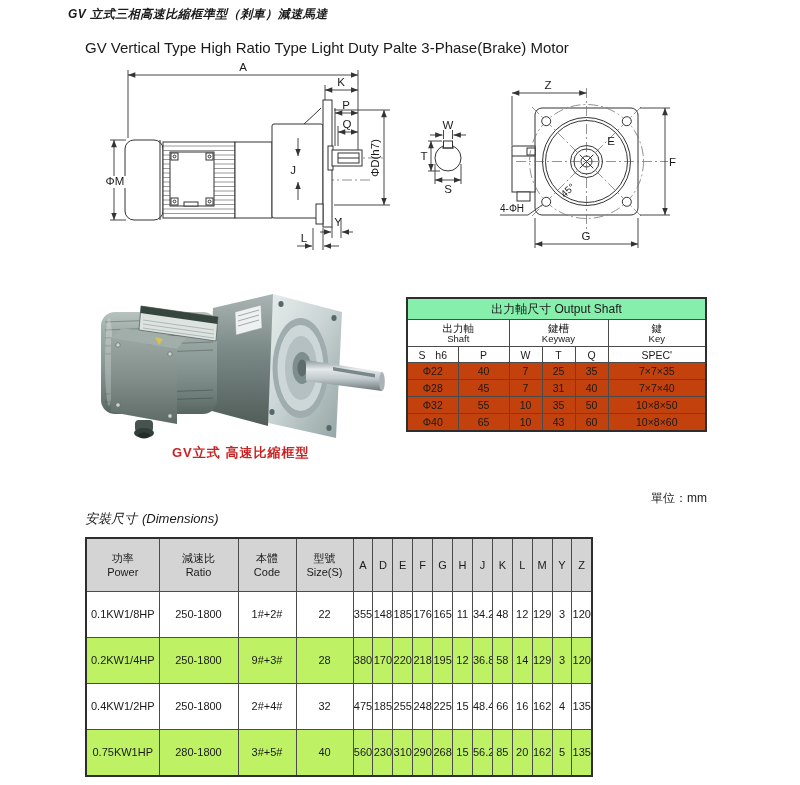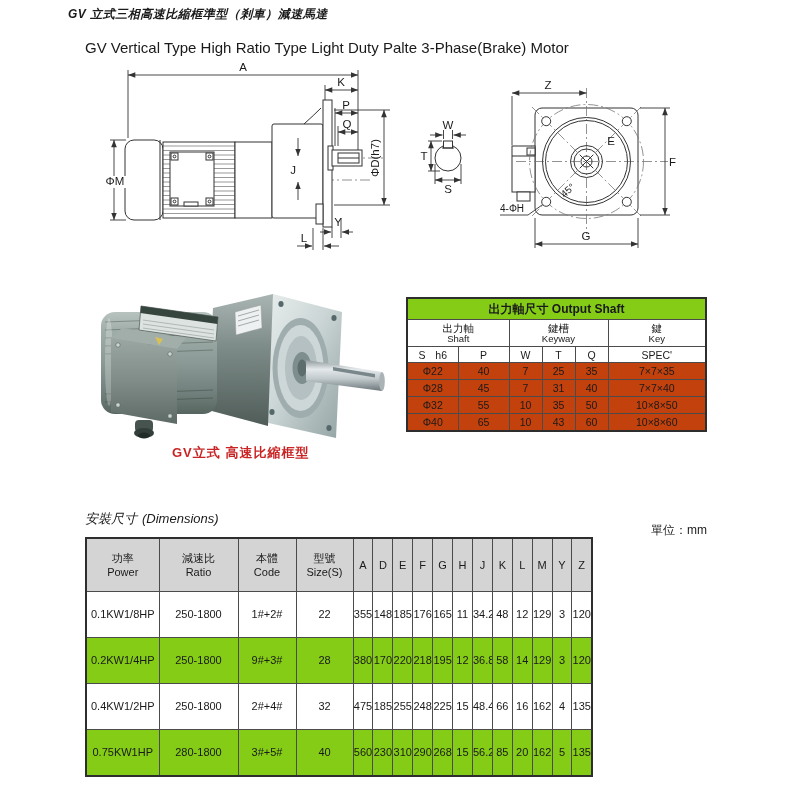--- a/index.html
+++ b/index.html
@@ -3,41 +3,41 @@
 <meta charset="utf-8">
 <style>
   html,body{margin:0;padding:0;}
   body{width:800px;height:785px;background:#ffffff;position:relative;
        font-family:"Liberation Sans",sans-serif;color:#1a1a1a;overflow:hidden;}
   .abs{position:absolute;}
   .title-cn{left:68px;top:6px;font-size:12px;font-weight:700;letter-spacing:.5px;font-style:italic;}
   .title-en{left:85px;top:29px;font-size:15px;margin-top:10px;}
   .section-label{left:85px;top:510px;font-size:13px;font-style:italic;}
   .section-label .en{margin-left:5px;}
-  .unit-label{top:522px;right:93px;font-size:12px;}
+  .unit-label{top:490px;right:93px;font-size:12px;}
   .photo-caption{left:172px;top:444px;font-size:13px;font-weight:700;color:#c92323;letter-spacing:1px;}
 
   
   table{border-collapse:collapse;table-layout:fixed;}
   td{border:1px solid #4b4b4b;text-align:center;vertical-align:middle;padding:0;overflow:hidden;}
   .os-table{left:406px;top:297px;width:301px;font-size:10.5px;border:2px solid #2e2e2e;}
-  .os-table .title td{background:#84cc16;height:20px;font-size:12px;font-weight:700;}
+  .os-table .title td{background:#86efac;height:20px;font-size:12px;font-weight:400;}
   .os-table .group td{height:26px;line-height:1.15;}
   .os-table .group .cn{display:block;font-size:10.5px;}
   .os-table .group .en{display:block;font-size:9.5px;}
   .os-table .cols td{height:15px;}
   .os-table tbody td{height:16px;background:#c2410c;}
   .ws{word-spacing:7px;}
 
   .dim-table{left:85px;top:537px;width:508px;font-size:11px;border:2px solid #2e2e2e;}
   .dim-table thead td{background:#d4d4d4;height:52px;line-height:1.3;}
   .dim-table thead .cn{display:block;font-size:11px;}
   .dim-table thead .en{display:block;font-size:11px;}
   .dim-table tbody td{height:45px;background:#fff;line-height:1.5;}
-  .dim-table tbody tr.alt td{background:#84cc16;text-align:center;}
+  .dim-table tbody tr.alt td{background:#bef264;text-align:center;}
 
   
   .ln{stroke:#333;stroke-width:1;fill:none;}
   .fw{stroke:#333;stroke-width:1;fill:#fff;}
   .thin{stroke:#555;stroke-width:.6;fill:none;}
   .cl{stroke:#777;stroke-width:.8;fill:none;stroke-dasharray:10 3 2 3;}
   .dim{stroke:#333;stroke-width:.9;fill:none;}
   .lbl{font-family:"Liberation Sans",sans-serif;font-size:11.5px;fill:#1a1a1a;}
 </style>
 </head>

